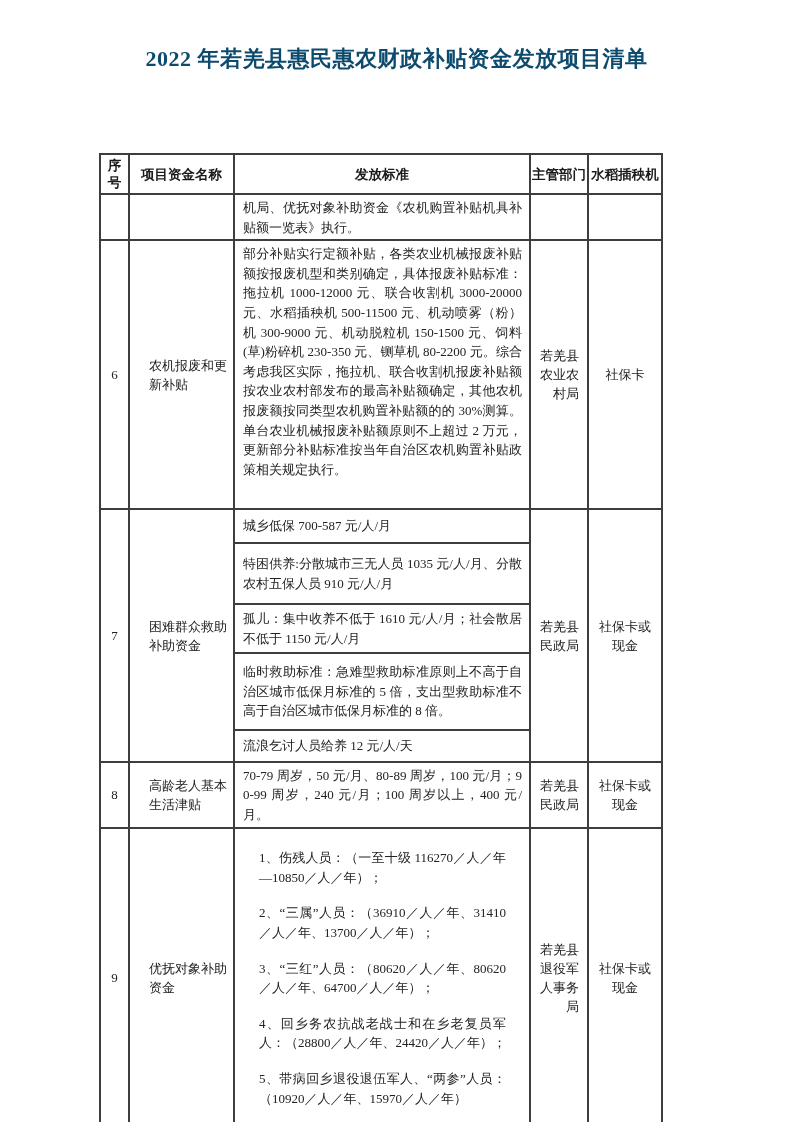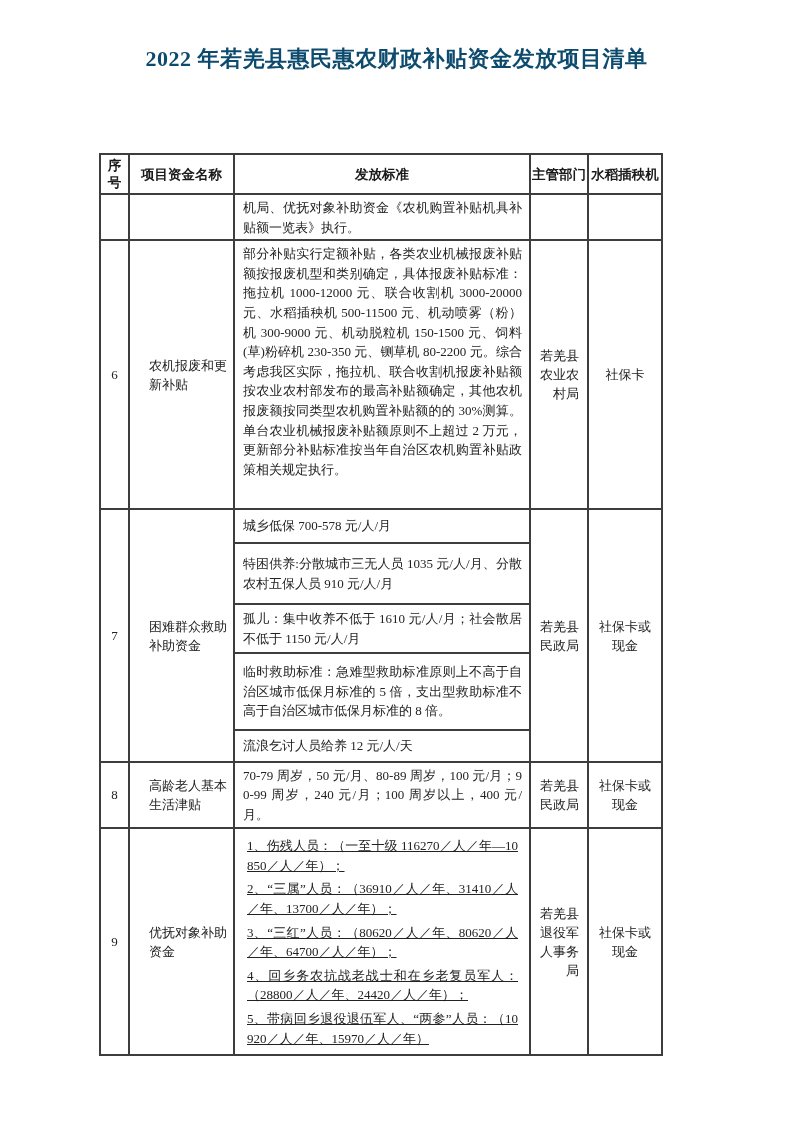--- a/index.html
+++ b/index.html
@@ -89,21 +89,21 @@
   tr.row-header   { height: 39px; }
   tr.row-carry    { height: 41px; }
   tr.row-6        { height: 269px; }
   tr.row-7-sub1   { height: 34px; }
   tr.row-7-sub2   { height: 61px; }
   tr.row-7-sub3   { height: 49px; }
   tr.row-7-sub4   { height: 77px; }
   tr.row-7-sub5   { height: 32px; }
   tr.row-8        { height: 66px; }
   tr.row-9        { height: 201px; }
-  .std-para { margin: 4px; text-decoration: underline; }
+  .std-para { margin: 16px; }
 </style>
 </head>
 <body>
 
 <h1 class="page-title">2022 年若羌县惠民惠农财政补贴资金发放项目清单</h1>
 
 <table class="doc-table">
   <colgroup>
     <col class="c-no">
     <col class="c-name">
@@ -132,21 +132,21 @@
       <td class="cell-no">6</td>
       <td class="cell-name">农机报废和更新补贴</td>
       <td class="cell-std v-top">部分补贴实行定额补贴，各类农业机械报废补贴额按报废机型和类别确定，具体报废补贴标准：拖拉机 1000-12000 元、联合收割机 3000-20000 元、水稻插秧机 500-11500 元、机动喷雾（粉）机 300-9000 元、机动脱粒机 150-1500 元、饲料(草)粉碎机 230-350 元、铡草机 80-2200 元。综合考虑我区实际，拖拉机、联合收割机报废补贴额按农业农村部发布的最高补贴额确定，其他农机报废额按同类型农机购置补贴额的的 30%测算。单台农业机械报废补贴额原则不上超过 2 万元，更新部分补贴标准按当年自治区农机购置补贴政策相关规定执行。</td>
       <td class="cell-dept">若羌县农业农村局</td>
       <td class="cell-method">社保卡</td>
     </tr>
 
     <tr class="row-7-sub1">
       <td class="cell-no" rowspan="5">7</td>
       <td class="cell-name" rowspan="5">困难群众救助补助资金</td>
-      <td class="cell-std">城乡低保 700-578 元/人/月</td>
+      <td class="cell-std">城乡低保 700-587 元/人/月</td>
       <td class="cell-dept" rowspan="5">若羌县民政局</td>
       <td class="cell-method" rowspan="5">社保卡或现金</td>
     </tr>
     <tr class="row-7-sub2">
       <td class="cell-std">特困供养:分散城市三无人员 1035 元/人/月、分散农村五保人员 910 元/人/月</td>
     </tr>
     <tr class="row-7-sub3">
       <td class="cell-std">孤儿：集中收养不低于 1610 元/人/月；社会散居不低于 1150 元/人/月</td>
     </tr>
     <tr class="row-7-sub4">

